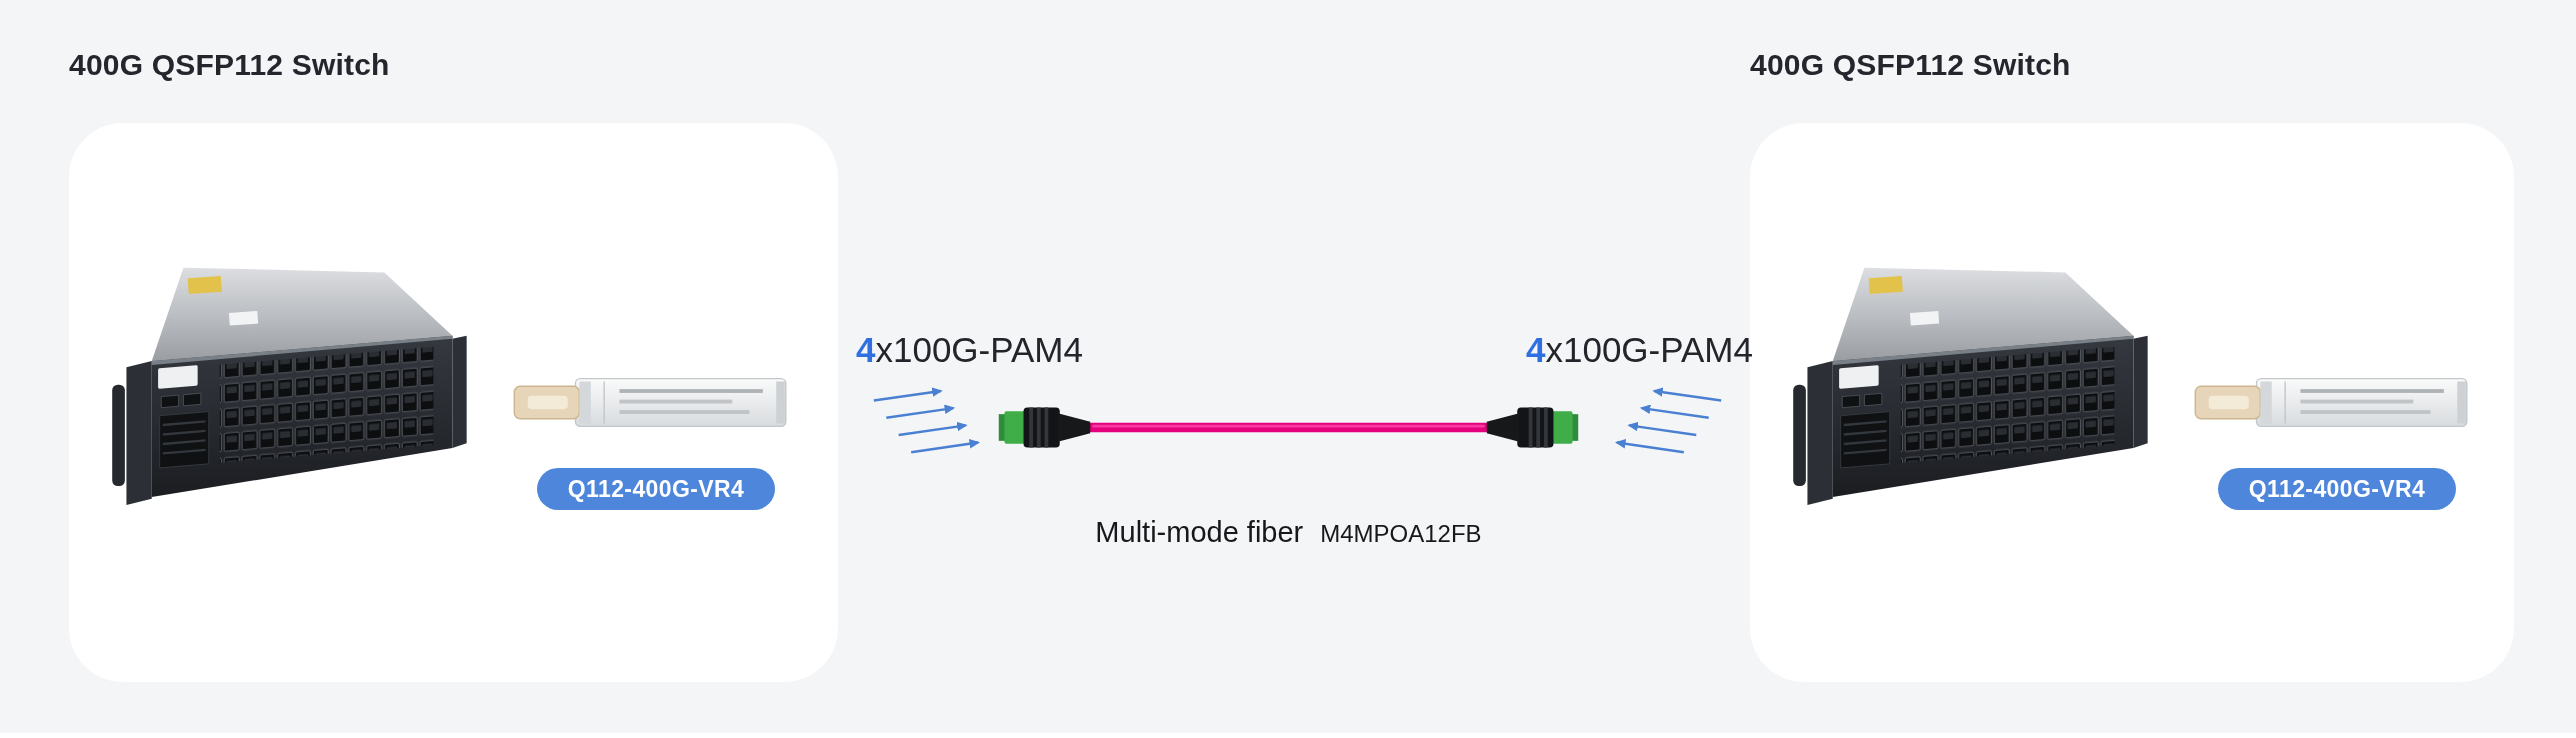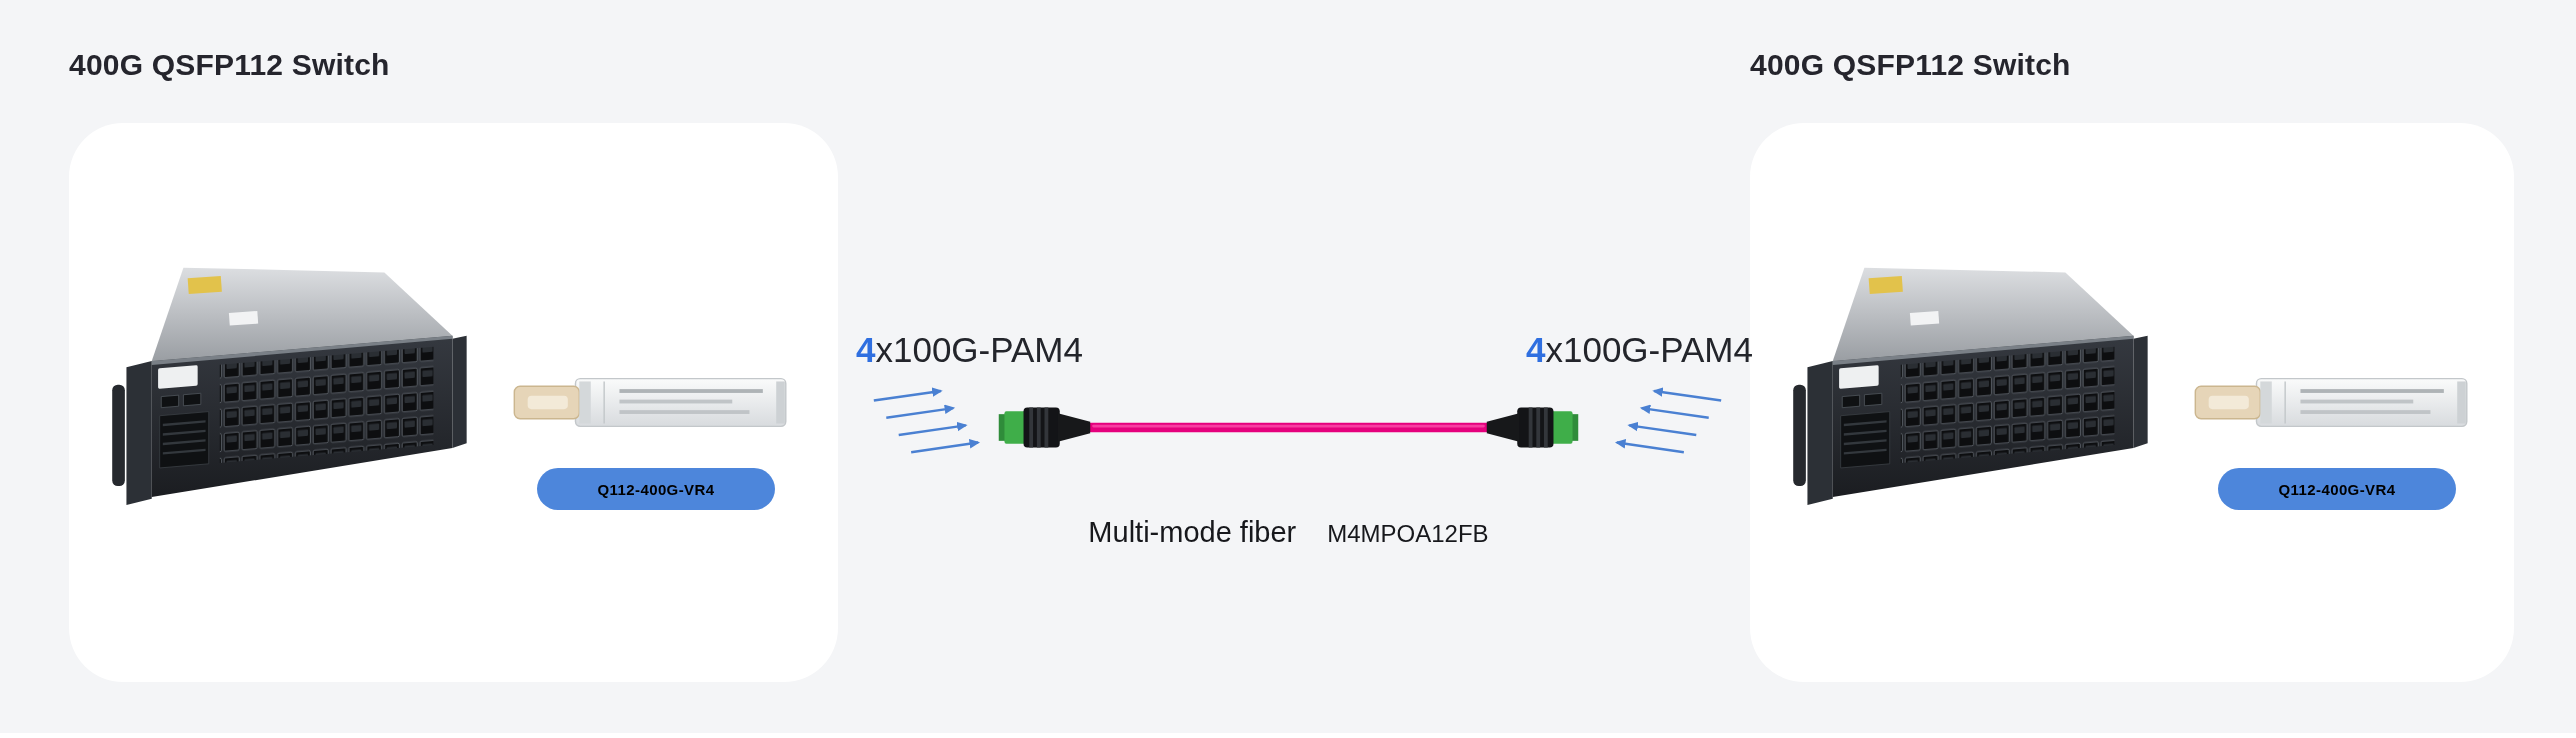--- a/index.html
+++ b/index.html
@@ -18,35 +18,35 @@
   .card {
     position:absolute; top:123px; height:559px;
     background:#ffffff; border-radius:54px;
   }
   .card.left  { left:69px;  width:769px; }
   .card.right { left:1750px; width:764px; }
   .switch-svg { position:absolute; left:35px; top:113px; width:412px; height:269px; }
   .module-svg { position:absolute; left:443px; top:247px; width:278px; height:65px; }
   .pill {
     position:absolute; left:468px; top:345px; width:238px; height:42px;
-    background:#4d86db; border-radius:23px; color:#000000;
+    background:#4d86db; border-radius:23px; color:#ffffff;
     display:flex; align-items:center; justify-content:center;
-    font-size:15px; font-weight:600; letter-spacing:0.4px; cursor:pointer;
+    font-size:23px; font-weight:600; letter-spacing:0.4px; cursor:pointer;
   }
   .lane-label { position:absolute; top:330px; font-size:35px; font-weight:500; color:#23252b; }
   .lane-label.left  { left:856px; }
   .lane-label.right { left:1526px; }
   .lane-count { color:#2f6fe0; font-weight:600; }
   .lanes { position:absolute; top:385px; width:134px; height:75px; }
   .lanes.left  { left:870px; }
   .lanes.right { left:1591px; }
   .cable-svg { position:absolute; left:995px; top:397px; width:587px; height:61px; }
   .fiber-label {
     position:absolute; left:995px; top:516px; width:587px;
-    display:flex; align-items:baseline; justify-content:center; gap:9px; color:#17181c;
+    display:flex; align-items:baseline; justify-content:center; gap:2px; color:#17181c;
   }
   .fiber-type, .fiber-colon { font-size:29px; font-weight:500; }
   .fiber-model { font-size:24px; font-weight:400; margin-left:13px; }
   .bottom-strip { position:absolute; left:0; bottom:0; width:100%; height:5.8px; background:#ffffff; }
   .svg-defs { position:absolute; width:0; height:0; overflow:hidden; }
 </style>
 </head>
 <body>
 
 <svg class="svg-defs" aria-hidden="true">

